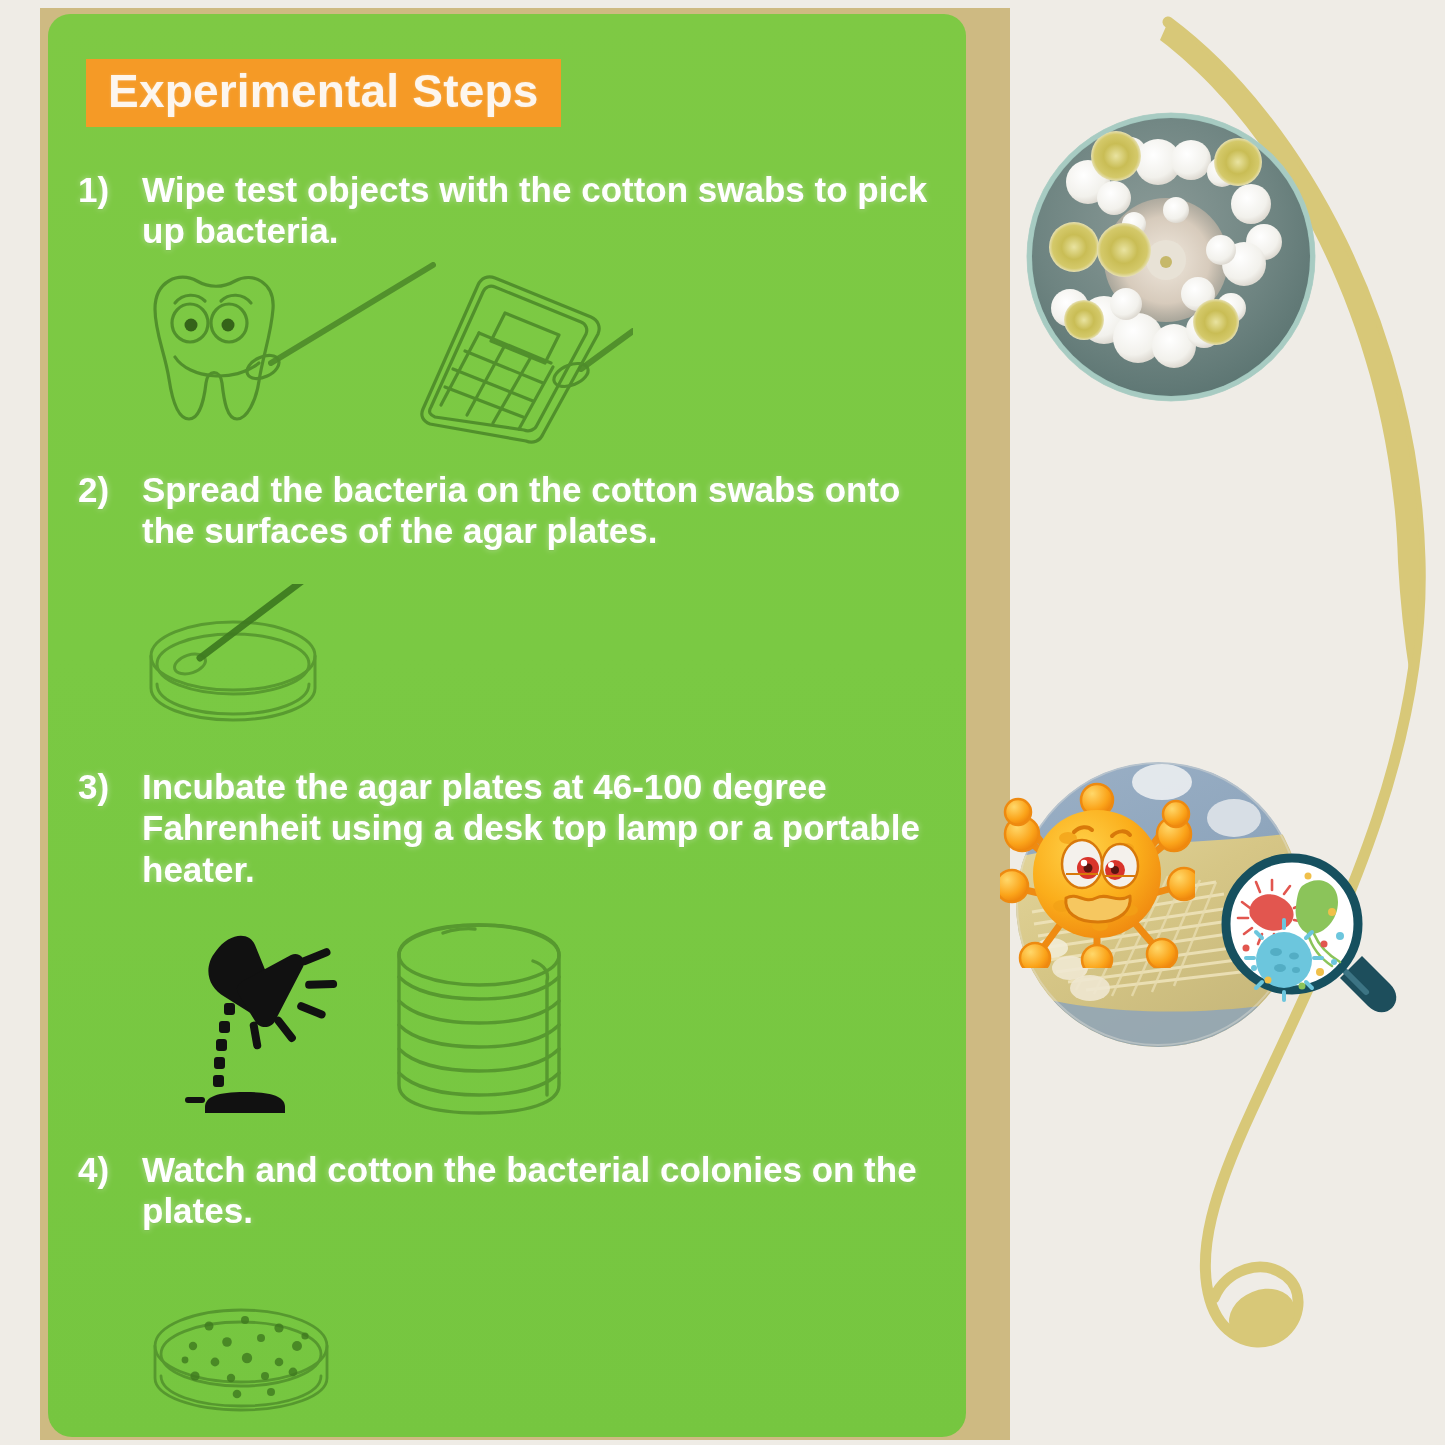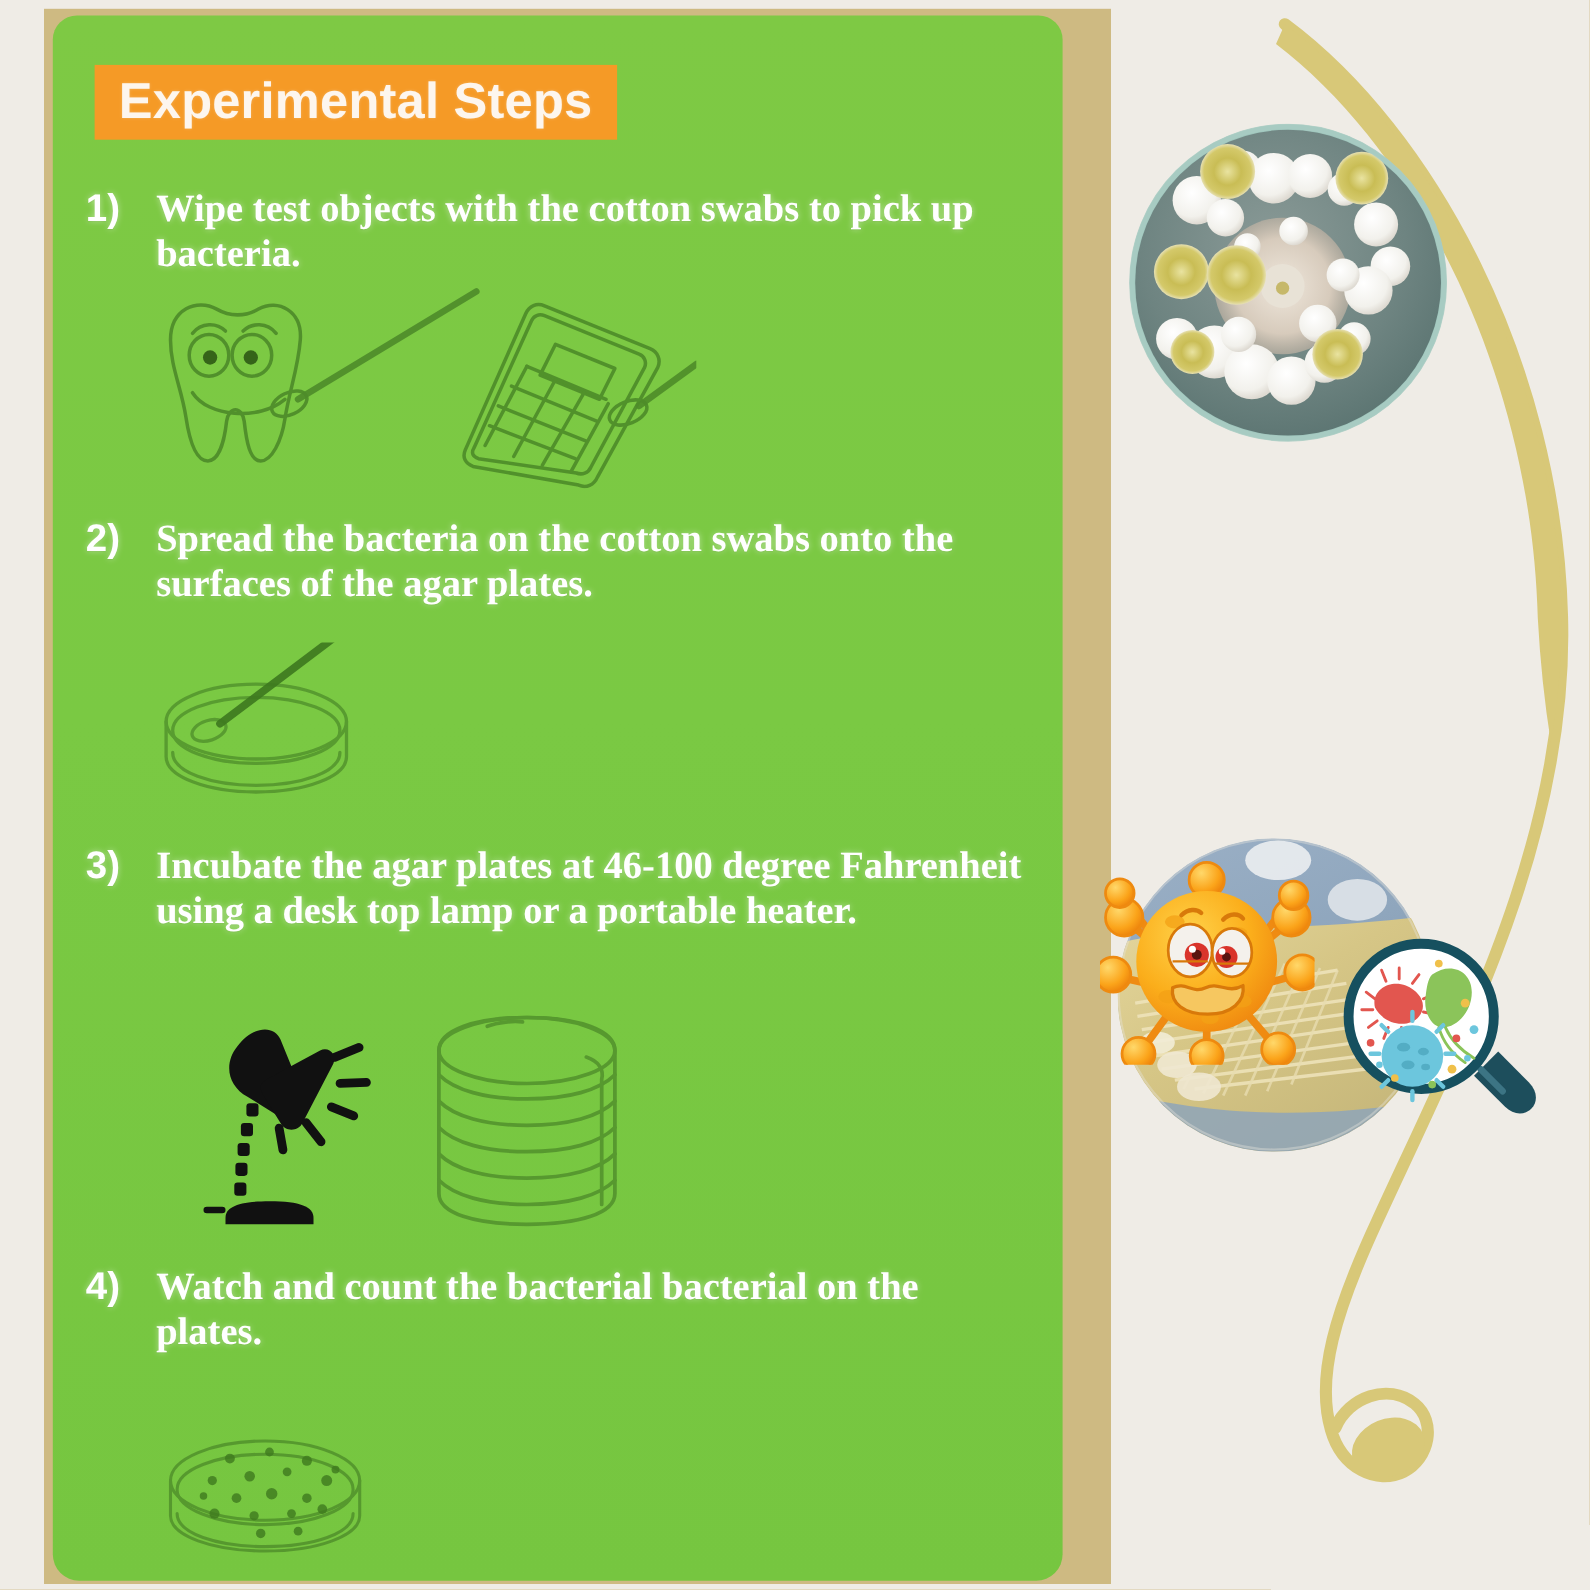--- a/index.html
+++ b/index.html
@@ -35,21 +35,21 @@
     display:block;
     font-size:46px;font-weight:bold;color:#fdf6ee;
     letter-spacing:0.2px;line-height:1.05;
     text-shadow:0 0 3px rgba(255,255,255,.25);
   }
 
   
   .step{position:absolute;color:#ffffff;font-size:35px;line-height:1.18;font-weight:600;
         text-shadow:0 0 6px rgba(255,255,255,.45), 0 1px 1px rgba(0,0,0,.06);}
   .step .num{position:absolute;left:0;top:0;width:64px;}
-  .step .txt{display:block;margin-left:64px;font-family:Liberation Serif, serif;}
+  .step .txt{display:block;margin-left:64px;}
   .s1{left:30px;top:155px;width:860px;}
   .s2{left:30px;top:455px;width:860px;}
   .s3{left:30px;top:752px;width:860px;}
   .s4{left:30px;top:1135px;width:860px;}
 
   
   .fig{position:absolute;}
   .fig-swabs{left:75px;top:245px;width:510px;height:185px;}
   .fig-dish-swab{left:80px;top:570px;width:230px;height:155px;}
   .fig-lamp{left:135px;top:915px;width:200px;height:195px;}
@@ -191,21 +191,21 @@
           <path d="M16 130 C30 144 58 152 96 152 C134 152 162 144 176 130"></path>
           <path d="M16 154 C30 168 58 176 96 176 C134 176 162 168 176 154"></path>
           <path d="M60 14 C70 10 84 9 92 10"></path>
           <path d="M150 42 C162 46 166 54 164 62 L164 176"></path>
         </g>
       </svg>
     </div>
 
     <div class="step s4">
       <span class="num">4)</span>
-      <span class="txt">Watch and count the bacterial bacterial on the plates.</span>
+      <span class="txt">Watch and cotton the bacterial colonies on the plates.</span>
     </div>
 
     <div class="fig fig-colonies">
       <svg viewBox="0 0 230 150" width="230" height="150">
         <g fill="none" stroke="#4e8c2a" stroke-width="2.8" stroke-linecap="round" stroke-linejoin="round" opacity="0.78">
           <ellipse cx="108" cy="62" rx="86" ry="36"></ellipse>
           <ellipse cx="108" cy="70" rx="80" ry="32"></ellipse>
           <path d="M22 62 L22 94 C22 112 60 126 108 126 C156 126 194 112 194 94 L194 62"></path>
           <path d="M28 92 C28 110 64 122 108 122 C152 122 188 110 188 92"></path>
         </g>

